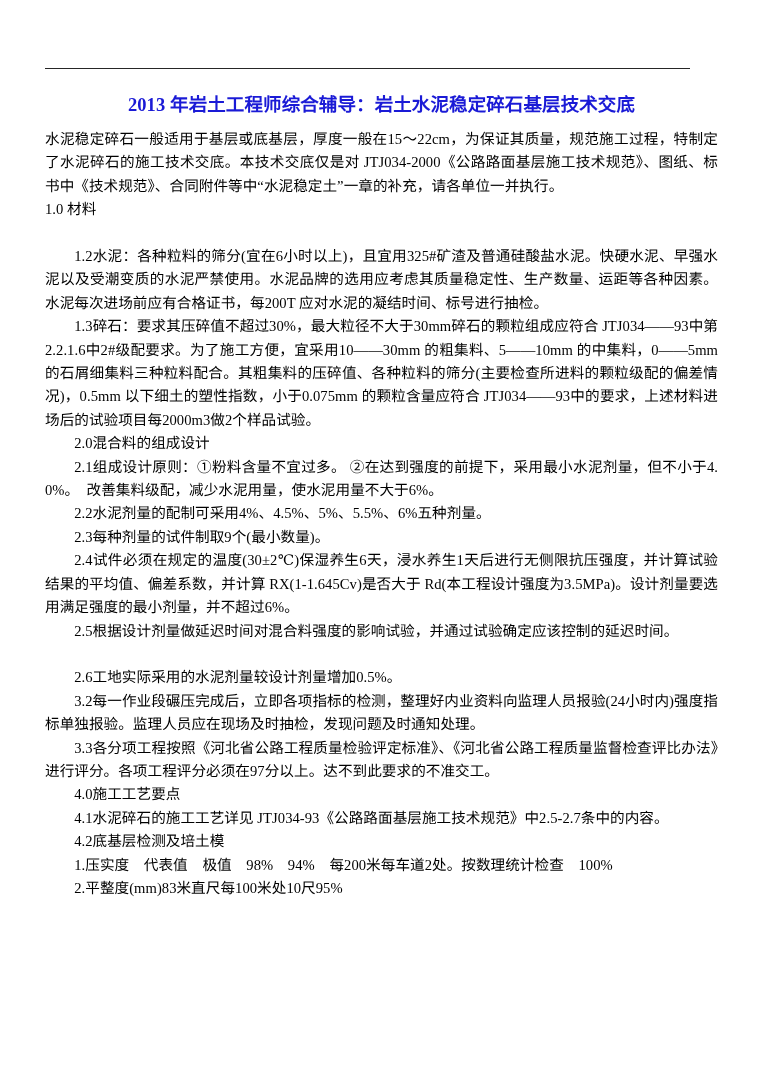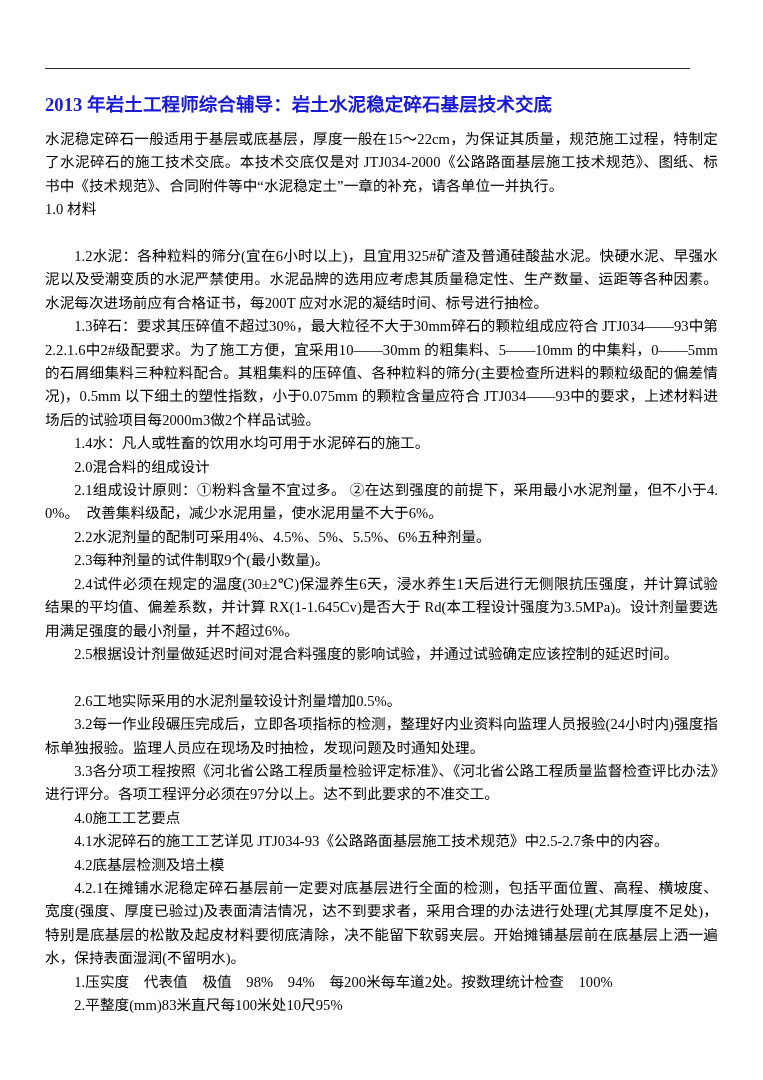--- a/index.html
+++ b/index.html
@@ -32,21 +32,21 @@
     border-top: 1.4px solid #262626;
   }
   .content {
     position: absolute;
     top: 92px;
     left: 45px;
     width: 673px;
   }
   .doc-title {
     display: block;
-    text-align: left;
+    text-align: center;
     color: #1a1ad6;
     font-weight: bold;
     font-size: 18.5px;
     line-height: 26px;
     letter-spacing: 0.1px;
     margin: 0 0 10px 0;
     font-family: "Liberation Serif", "DejaVu Serif", serif;
   }
   p.para {
     margin: 0;
@@ -78,32 +78,30 @@
 
   <div class="content">
 
     <h1 class="doc-title" style="color: rgb(26, 26, 214);">2013 年岩土工程师综合辅导：岩土水泥稳定碎石基层技术交底</h1>
 
     <p class="para noindent">水泥稳定碎石一般适用于基层或底基层，厚度一般在15～22cm，为保证其质量，规范施工过程，特制定了水泥碎石的施工技术交底。本技术交底仅是对 JTJ034-2000《公路路面基层施工技术规范》、图纸、标书中《技术规范》、合同附件等中“水泥稳定土”一章的补充，请各单位一并执行。</p>
     <p class="para noindent">1.0 材料</p>
     <p class="para blank"></p>
     <p class="para indent">1.2水泥：各种粒料的筛分(宜在6小时以上)，且宜用325#矿渣及普通硅酸盐水泥。快硬水泥、早强水泥以及受潮变质的水泥严禁使用。水泥品牌的选用应考虑其质量稳定性、生产数量、运距等各种因素。水泥每次进场前应有合格证书，每200T 应对水泥的凝结时间、标号进行抽检。</p>
     <p class="para indent">1.3碎石：要求其压碎值不超过30%，最大粒径不大于30mm碎石的颗粒组成应符合 JTJ034——93中第2.2.1.6中2#级配要求。为了施工方便，宜采用10——30mm 的粗集料、5——10mm 的中集料，0——5mm 的石屑细集料三种粒料配合。其粗集料的压碎值、各种粒料的筛分(主要检查所进料的颗粒级配的偏差情况)，0.5mm 以下细土的塑性指数，小于0.075mm 的颗粒含量应符合 JTJ034——93中的要求，上述材料进场后的试验项目每2000m3做2个样品试验。</p>
-    <p class="para indent">1.4水：凡人或牲畜的饮用水均可用于水泥碎石的施工。</p>
     <p class="para indent">2.0混合料的组成设计</p>
     <p class="para indent">2.1组成设计原则：①粉料含量不宜过多。 ②在达到强度的前提下，采用最小水泥剂量，但不小于4.0%。　改善集料级配，减少水泥用量，使水泥用量不大于6%。</p>
     <p class="para indent">2.2水泥剂量的配制可采用4%、4.5%、5%、5.5%、6%五种剂量。</p>
     <p class="para indent">2.3每种剂量的试件制取9个(最小数量)。</p>
     <p class="para indent">2.4试件必须在规定的温度(30±2℃)保湿养生6天，浸水养生1天后进行无侧限抗压强度，并计算试验结果的平均值、偏差系数，并计算 RX(1-1.645Cv)是否大于 Rd(本工程设计强度为3.5MPa)。设计剂量要选用满足强度的最小剂量，并不超过6%。</p>
     <p class="para indent">2.5根据设计剂量做延迟时间对混合料强度的影响试验，并通过试验确定应该控制的延迟时间。</p>
     <p class="para blank"></p>
     <p class="para indent">2.6工地实际采用的水泥剂量较设计剂量增加0.5%。</p>
     <p class="para indent">3.2每一作业段碾压完成后，立即各项指标的检测，整理好内业资料向监理人员报验(24小时内)强度指标单独报验。监理人员应在现场及时抽检，发现问题及时通知处理。</p>
     <p class="para indent">3.3各分项工程按照《河北省公路工程质量检验评定标准》、《河北省公路工程质量监督检查评比办法》进行评分。各项工程评分必须在97分以上。达不到此要求的不准交工。</p>
     <p class="para indent">4.0施工工艺要点</p>
     <p class="para indent">4.1水泥碎石的施工工艺详见 JTJ034-93《公路路面基层施工技术规范》中2.5-2.7条中的内容。</p>
     <p class="para indent">4.2底基层检测及培土模</p>
-    <p class="para indent">4.2.1在摊铺水泥稳定碎石基层前一定要对底基层进行全面的检测，包括平面位置、高程、横坡度、宽度(强度、厚度已验过)及表面清洁情况，达不到要求者，采用合理的办法进行处理(尤其厚度不足处)，特别是底基层的松散及起皮材料要彻底清除，决不能留下软弱夹层。开始摊铺基层前在底基层上洒一遍水，保持表面湿润(不留明水)。</p>
     <p class="para indent">1.压实度　代表值　极值　98%　94%　每200米每车道2处。按数理统计检查　100%</p>
     <p class="para indent">2.平整度(mm)83米直尺每100米处10尺95%</p>
 
   </div>
 </div>
 
 </body></html>

